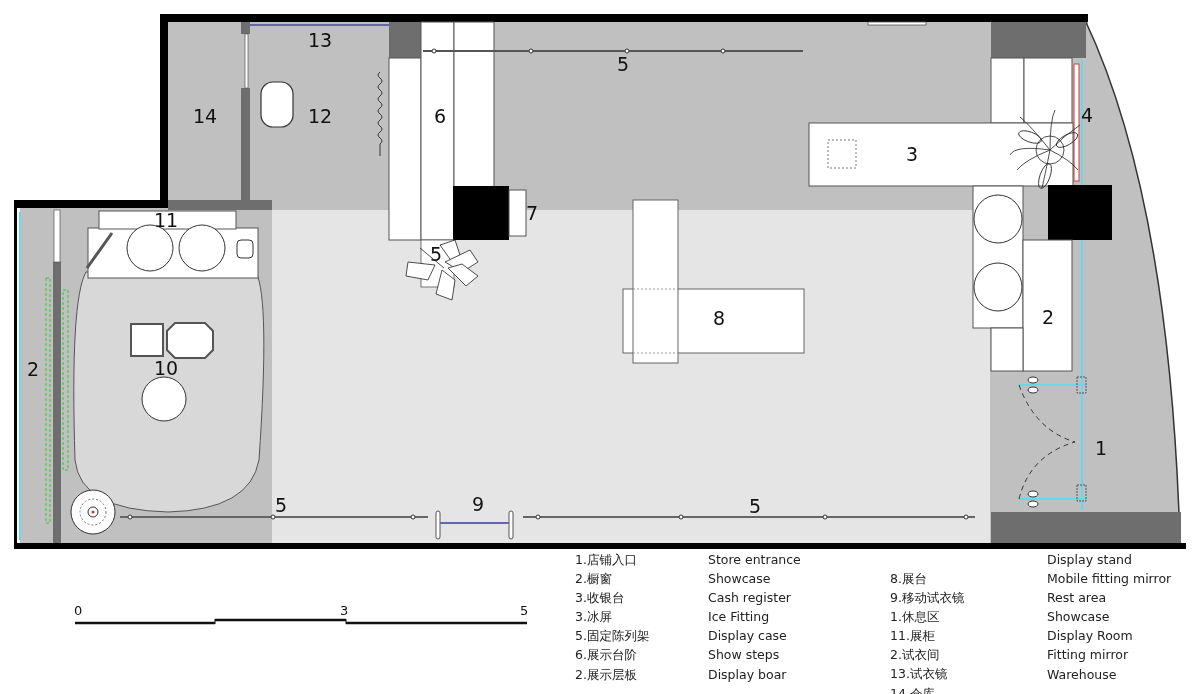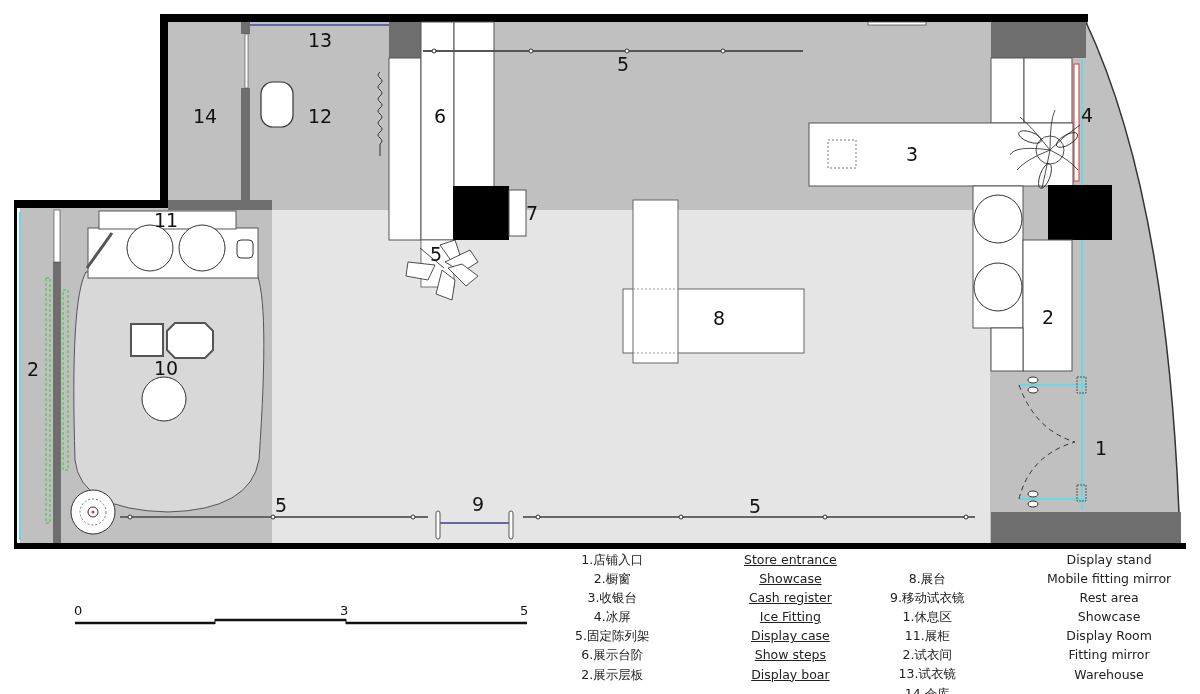--- a/index.html
+++ b/index.html
@@ -1,19 +1,19 @@
 <!DOCTYPE html>
 <html><head>
 <meta charset="utf-8">
 <style>
   html, body { margin:0; padding:0; background:#ffffff; }
   body { width:1200px; height:694px; position:relative; overflow:hidden; font-family:"DejaVu Sans", sans-serif; }
   #plan { position:absolute; left:0; top:0; }
   .lbl { font-family:"DejaVu Sans", sans-serif; font-size:19px; fill:#111; }
-  .legend { position:absolute; top:550px; font-family:"DejaVu Sans", sans-serif; font-size:12.5px; color:#222; line-height:19.1px;text-align:center; }
+  .legend { position:absolute; top:550px; font-family:"DejaVu Sans", sans-serif; font-size:12.5px; color:#222; line-height:19.1px; }
   .legend .row { white-space:nowrap; }
   .scale-lbl { position:absolute; font-family:"DejaVu Sans", sans-serif; font-size:13px; color:#111; }
 </style>
 </head>
 <body>
 
 <svg id="plan" width="1200" height="694" viewBox="0 0 1200 694">
 
   <g>
 
@@ -199,26 +199,26 @@
 </svg>
 
 <span class="scale-lbl" style="left:74px; top:603px;">0</span>
 <span class="scale-lbl" style="left:340px; top:603px;">3</span>
 <span class="scale-lbl" style="left:520px; top:603px;">5</span>
 
 <div class="legend" style="left:575px;">
   <div class="row">1.店铺入口</div>
   <div class="row">2.橱窗</div>
   <div class="row">3.收银台</div>
-  <div class="row">4.冰屏</div>
+  <div class="row">3.冰屏</div>
   <div class="row">5.固定陈列架</div>
   <div class="row">6.展示台阶</div>
   <div class="row">2.展示层板</div>
 </div>
-<div class="legend" style="left:744px;text-decoration:underline;">
+<div class="legend" style="left:708px;">
   <div class="row">Store entrance</div>
   <div class="row">Showcase</div>
   <div class="row">Cash register</div>
   <div class="row">Ice Fitting</div>
   <div class="row">Display case</div>
   <div class="row">Show steps</div>
   <div class="row">Display boar</div>
 </div>
 <div class="legend" style="left:890px;margin-top:19px;">
   <div class="row">8.展台</div>

